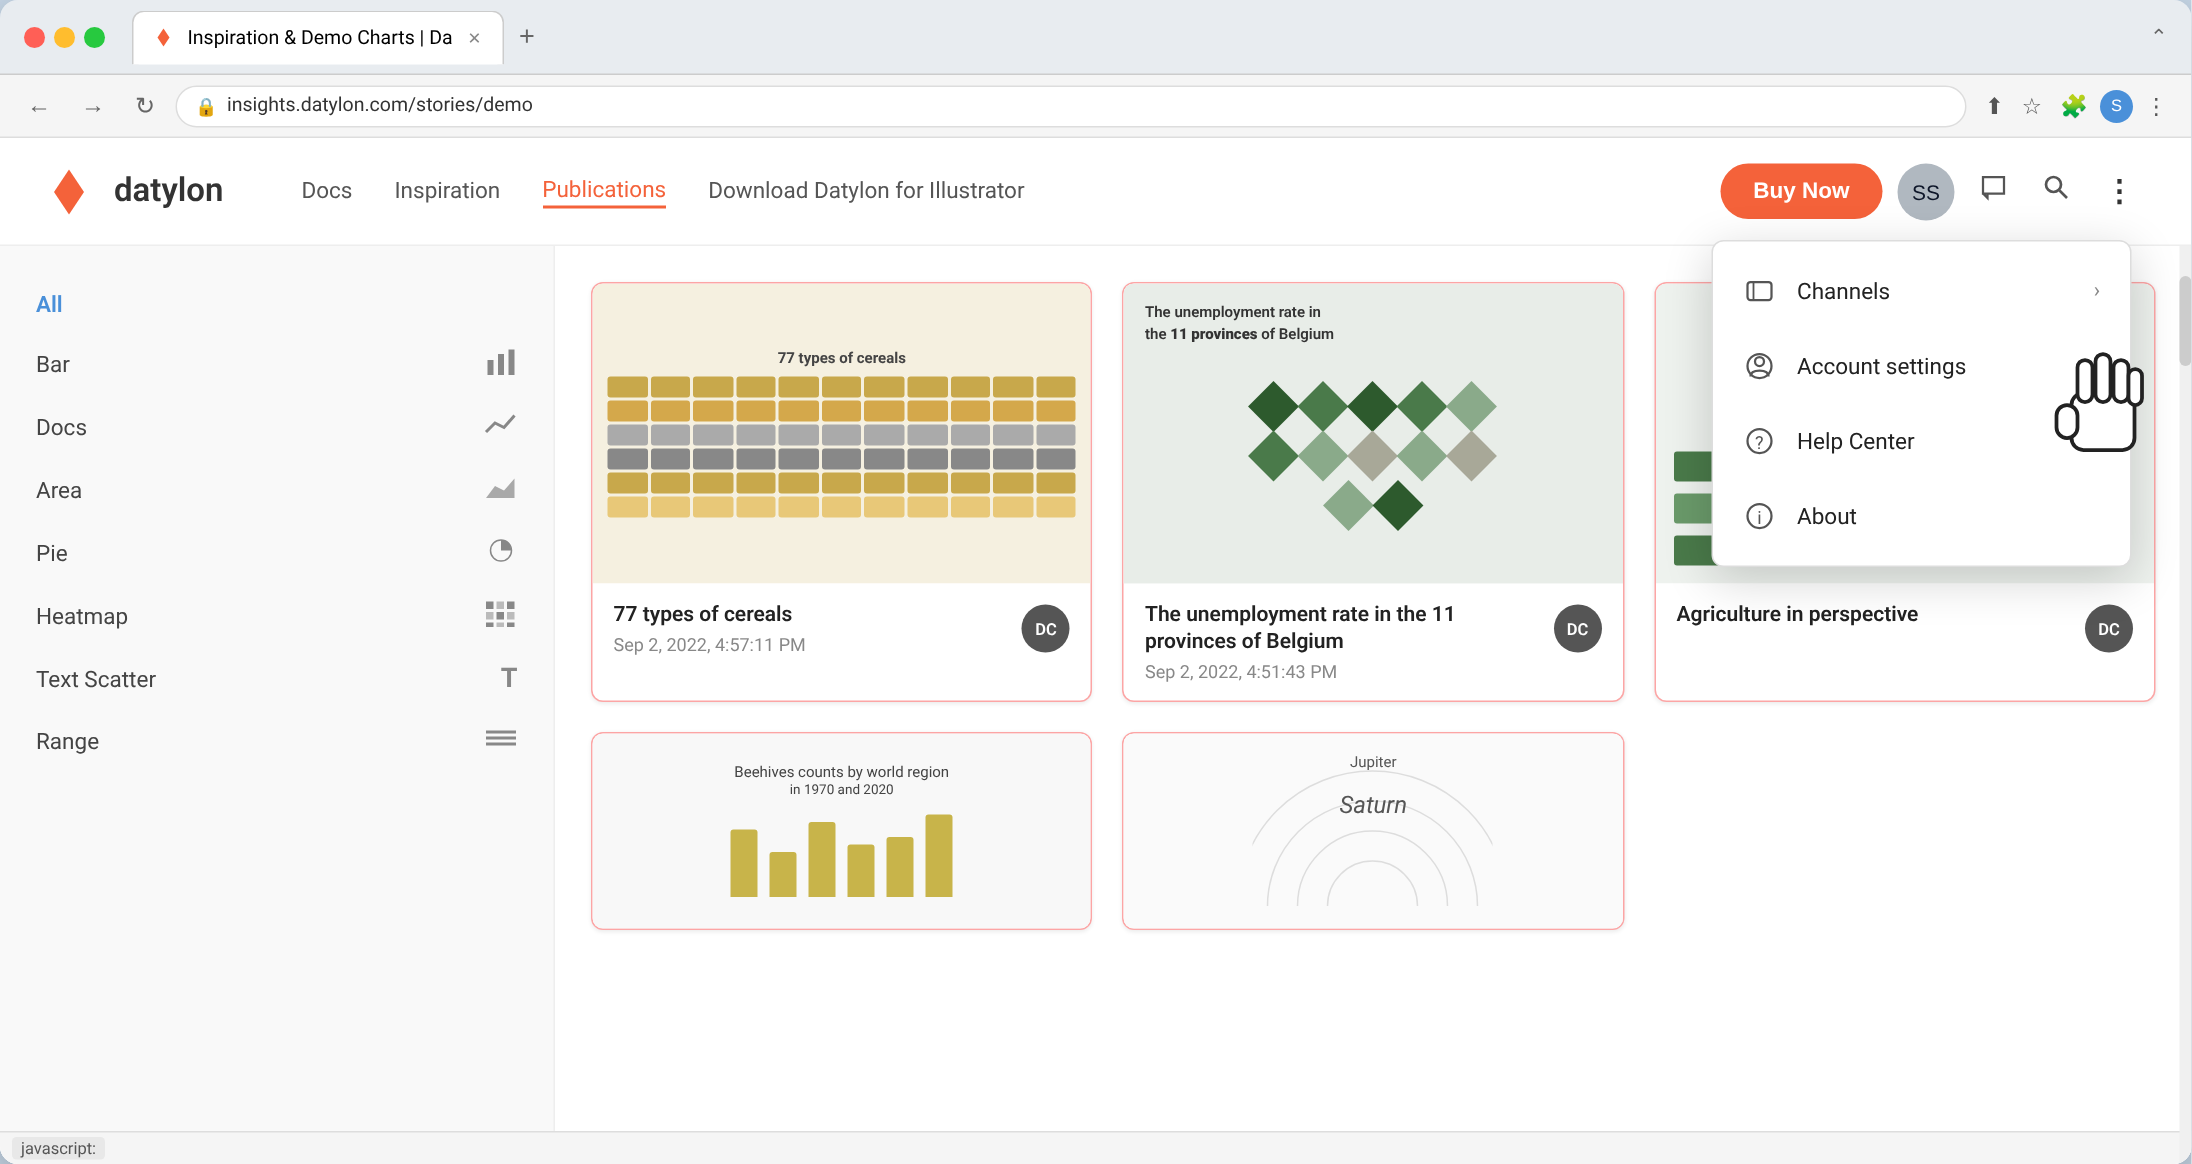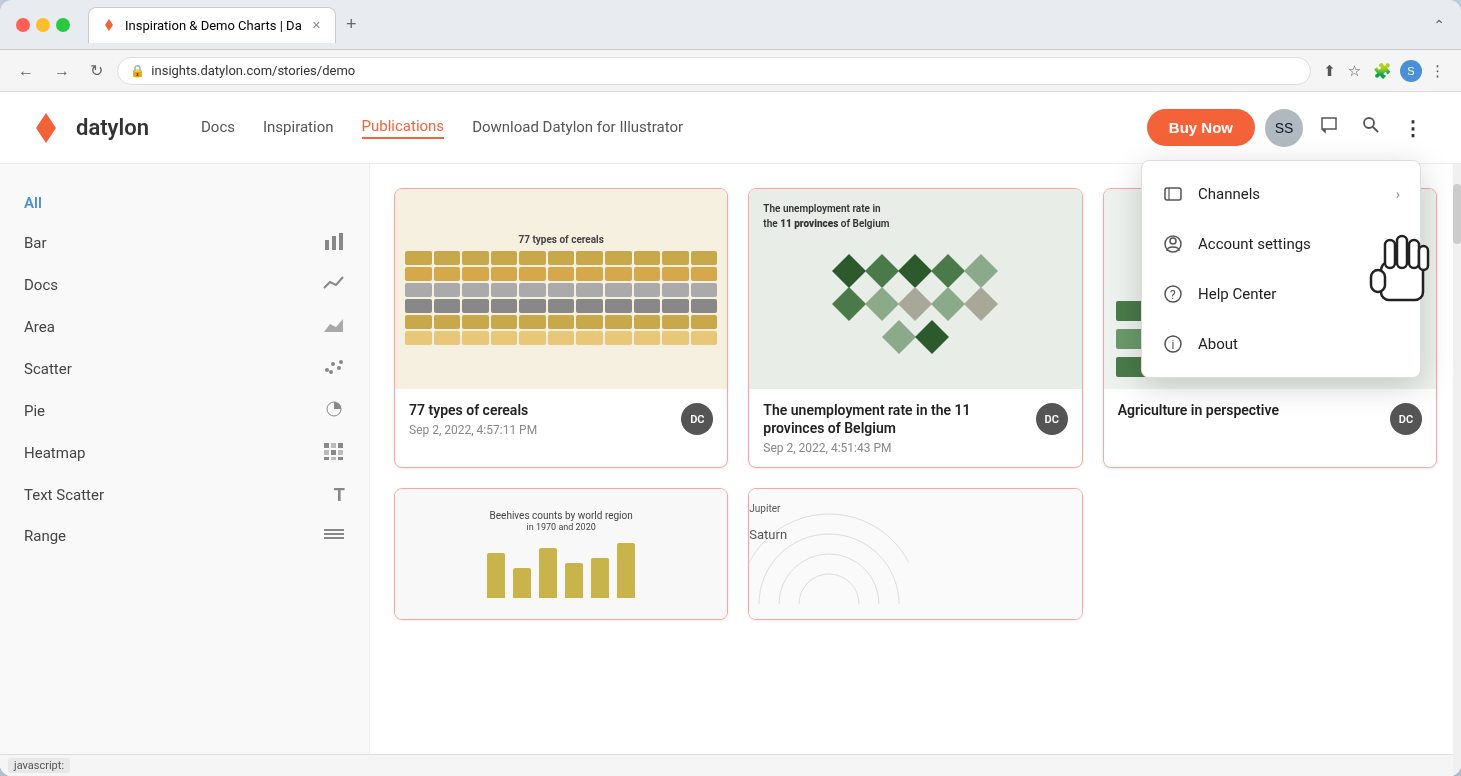--- a/index.html
+++ b/index.html
@@ -182,32 +182,20 @@
             <svg width="22" height="18" viewBox="0 0 22 18">
               <polyline points="1,14 7,8 13,11 20,3" fill="none" stroke="#888" stroke-width="2"></polyline>
             </svg>
           </span>
         </div>
         <div class="sidebar-item">
           <span>Area</span>
           <span class="sidebar-icon">
             <svg width="22" height="18" viewBox="0 0 22 18">
               <polygon points="1,16 7,8 13,11 20,3 20,16" fill="#888" opacity="0.7"></polygon>
-            </svg>
-          </span>
-        </div>
-        <div class="sidebar-item">
-          <span>Scatter</span>
-          <span class="sidebar-icon">
-            <svg width="22" height="18" viewBox="0 0 22 18">
-              <circle cx="4" cy="12" r="2" fill="#888"></circle>
-              <circle cx="10" cy="6" r="2" fill="#888"></circle>
-              <circle cx="16" cy="10" r="2" fill="#888"></circle>
-              <circle cx="8" cy="14" r="2" fill="#888"></circle>
-              <circle cx="18" cy="4" r="2" fill="#888"></circle>
             </svg>
           </span>
         </div>
         <div class="sidebar-item">
           <span>Pie</span>
           <span class="sidebar-icon">
             <svg width="22" height="18" viewBox="0 0 22 18">
               <circle cx="11" cy="9" r="7" fill="none" stroke="#888" stroke-width="1"></circle>
               <path d="M11 9 L11 2 A7 7 0 0 1 18 9 Z" fill="#888"></path>
             </svg>
@@ -409,23 +397,23 @@
                 <div style="width:18px;height:35px;background:#c8b44a;border-radius:2px 2px 0 0;"></div>
                 <div style="width:18px;height:40px;background:#c8b44a;border-radius:2px 2px 0 0;"></div>
                 <div style="width:18px;height:55px;background:#c8b44a;border-radius:2px 2px 0 0;"></div>
               </div>
             </div>
           </div>
         </div>
 
         <div class="card">
           <div class="card-image" style="height:130px;">
-            <div style="background:#fafafa;width:100%;height:100%;display:flex;align-items:center;position:relative;">
+            <div style="background:#fafafa;width:100%;height:100%;display:flex;align-items:center;justify-content:center;position:relative;">
               <div style="position:absolute;top:14px;font-size:10px;color:#555;text-align:center;">Jupiter</div>
-              <div style="position:absolute;top:38px;font-size:13px;color:#555;text-align:center;">Saturn</div>
+              <div style="position:absolute;top:38px;font-size:16px;color:#555;text-align:center;font-style:italic;">Saturn</div>
 
               <svg width="160" height="100" viewBox="0 0 160 100">
                 <circle cx="80" cy="100" r="90" fill="none" stroke="#ddd" stroke-width="1"></circle>
                 <circle cx="80" cy="100" r="70" fill="none" stroke="#ddd" stroke-width="1"></circle>
                 <circle cx="80" cy="100" r="50" fill="none" stroke="#ddd" stroke-width="1"></circle>
                 <circle cx="80" cy="100" r="30" fill="none" stroke="#ddd" stroke-width="1"></circle>
               </svg>
             </div>
           </div>
         </div>

